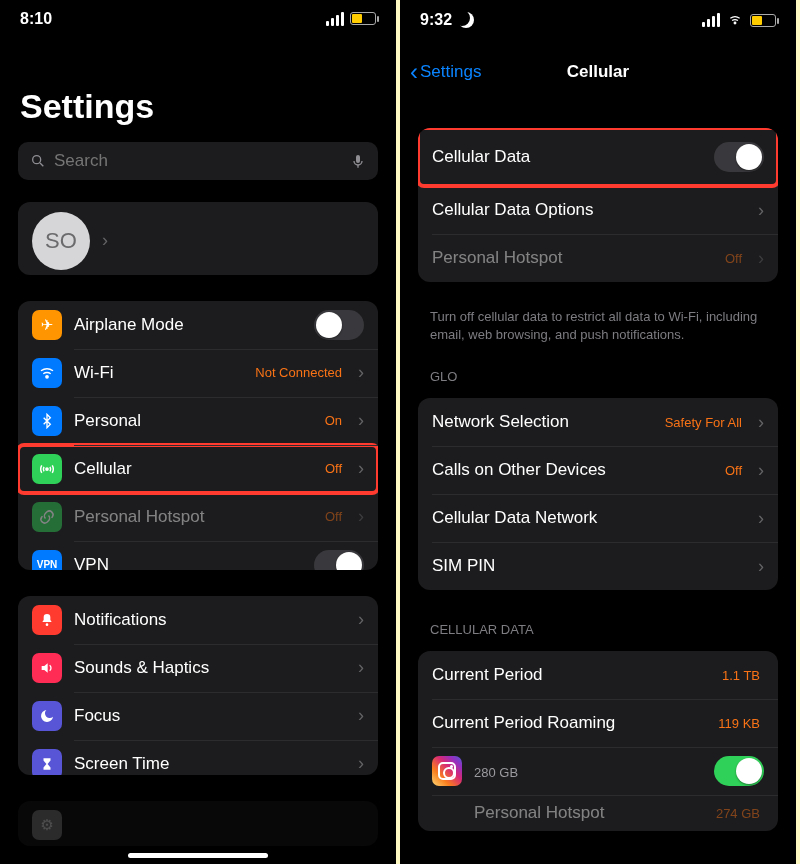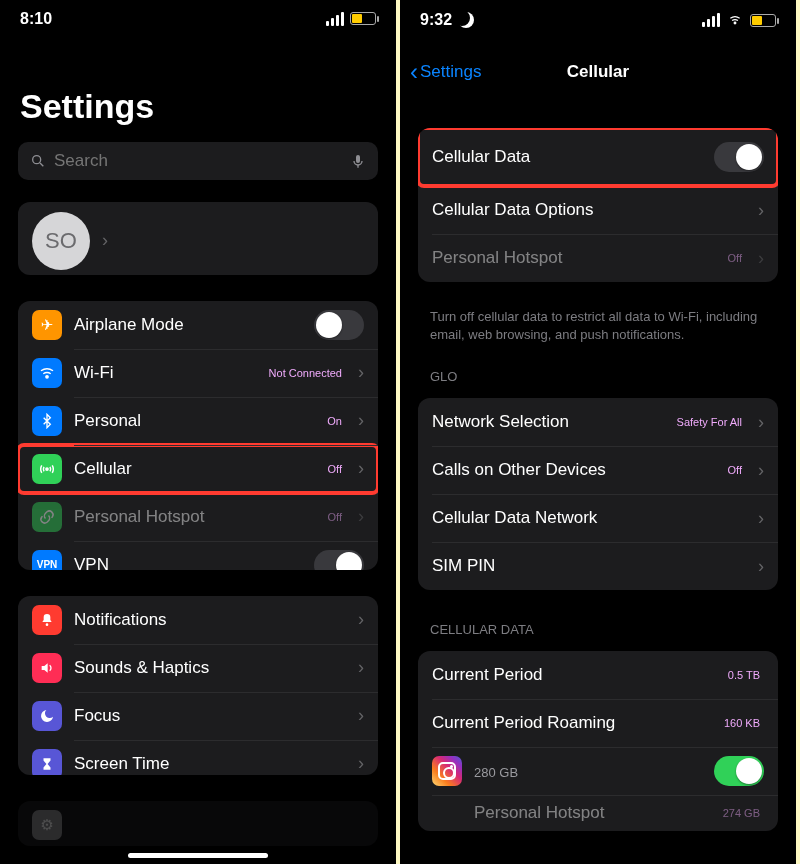--- a/index.html
+++ b/index.html
@@ -92,21 +92,21 @@
   .row.small-sep + .row::before,
   .group.plain .row + .row::before { left:14px; }
 
   .icon-box {
     width:30px;height:30px;border-radius:7px;
     display:flex;align-items:center;justify-content:center;
     color:#fff; font-size:15px; flex-shrink:0;
   }
   .label { flex:1; font-size:17px; color:#fff; }
   .sublabel { font-size:13px; color:#9a9a9f; margin-top:2px;}
-  .detail { font-size:11px; color:#f0abfc; margin-right:4px;}
+  .detail { font-size:13px; color:#f97316; margin-right:4px;}
   .chevron { color:#636366; font-size:18px; }
   .dimmed .label, .dimmed .detail, .dimmed .chevron, .dimmed .icon-box { opacity:0.45; }
 
   .switch {
     width:50px;height:30px;border-radius:15px;background:#39393d;position:relative;flex-shrink:0;
   }
   .switch .knob {
     position:absolute; top:2px; width:26px;height:26px;border-radius:50%;background:#fff;
     box-shadow:0 1px 2px rgba(0,0,0,.4);
   }
@@ -396,25 +396,25 @@
       <span class="label">SIM PIN</span>
       <span class="chevron">›</span>
     </div>
   </div>
 
 
   <div class="section-header">CELLULAR DATA</div>
   <div class="group plain">
     <div class="row">
       <span class="label">Current Period</span>
-      <span class="detail">0.5 TB</span>
+      <span class="detail">1.1 TB</span>
     </div>
     <div class="row">
       <span class="label">Current Period Roaming</span>
-      <span class="detail">160 KB</span>
+      <span class="detail">119 KB</span>
     </div>
     <div class="row">
       <div class="app-icon">
           <div class="inner"></div>
         </div>
       <div class="col">
         <span class="sublabel">280 GB</span>
       </div>
       <div class="switch on">
           <div class="knob"></div>

